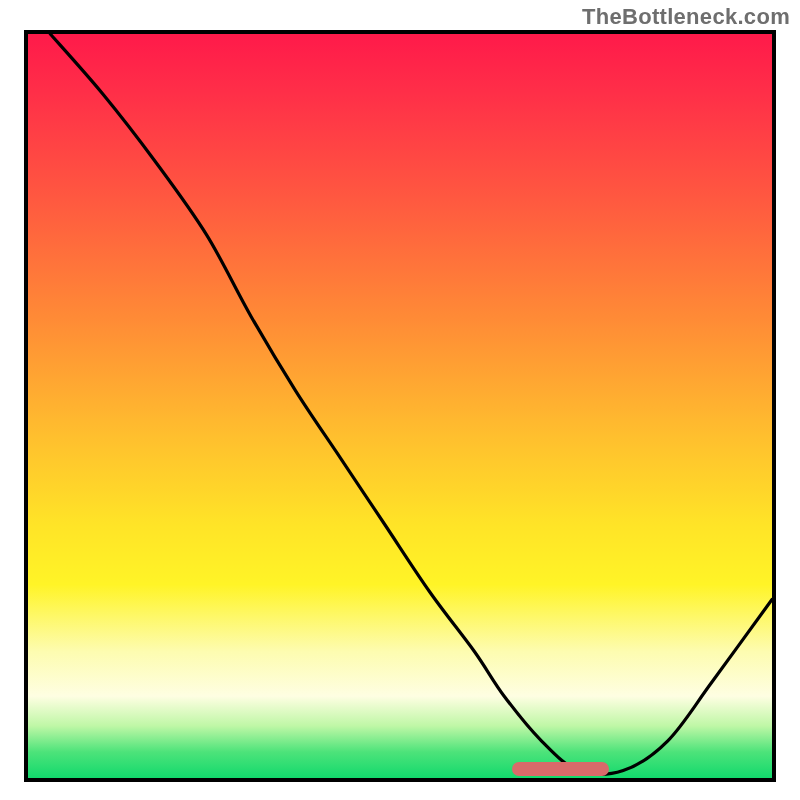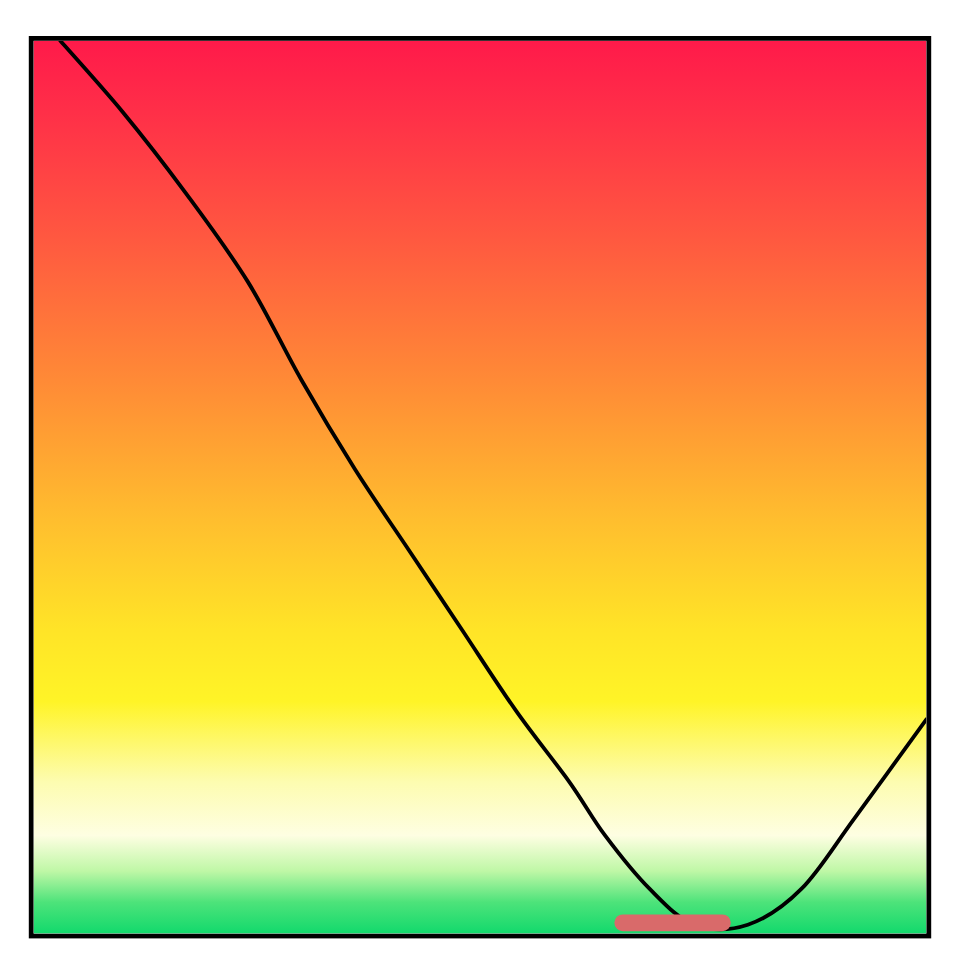--- a/index.html
+++ b/index.html
@@ -79,20 +79,21 @@
     background: #d96a6a;
     border-radius: 8px;
     z-index: 12;
   }
 </style>
 </head>
 <body>
 
 <div class="stage">
 
+  <div class="watermark">TheBottleneck.com</div>
 
   <div class="frame">
     <div class="grad"></div>
 
     <svg class="curve" viewBox="0 0 744 744" preserveAspectRatio="none">
       <path id="curve-path" fill="none" stroke="#000000" stroke-width="3.2" stroke-linecap="round" stroke-linejoin="round" d="M 22.3 0.0 C 31.0 9.9 57.0 38.4 74.4 59.5 C 91.8 80.6 109.1 102.9 126.5 126.5 C 143.8 150.0 162.4 174.8 178.6 200.9 C 194.7 226.9 208.3 256.7 223.2 282.7 C 238.1 308.8 253.0 333.6 267.8 357.1 C 282.7 380.7 297.6 401.8 312.5 424.1 C 327.4 446.4 342.2 468.7 357.1 491.0 C 372.0 513.4 386.9 536.9 401.8 558.0 C 416.6 579.1 434.0 600.2 446.4 617.5 C 458.8 634.9 465.0 647.3 476.2 662.2 C 487.3 677.0 501.0 694.4 513.4 706.8 C 525.8 719.2 536.9 731.6 550.6 736.6 C 564.2 741.5 580.3 741.5 595.2 736.6 C 610.1 731.6 625.0 721.7 639.8 706.8 C 654.7 691.9 667.1 670.8 684.5 647.3 C 701.8 623.7 734.1 579.1 744.0 565.4"></path>
     </svg>
 
     <div class="pill" style="left: 484px; width: 97px; bottom: 2px; background: rgb(217, 106, 106);"></div>
   </div>

